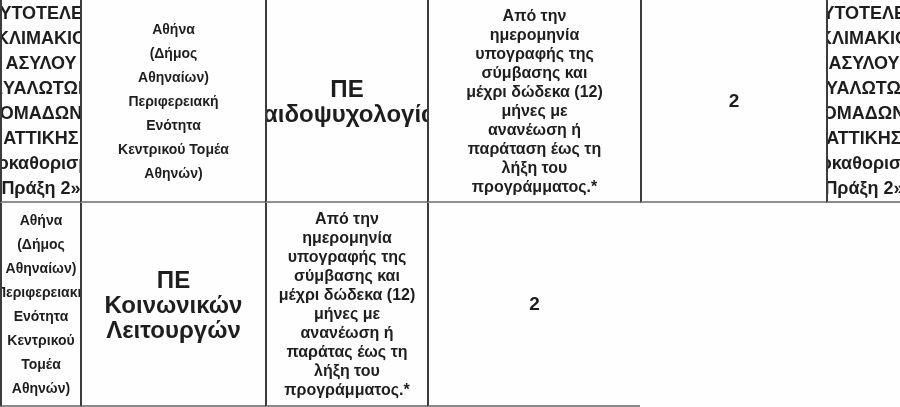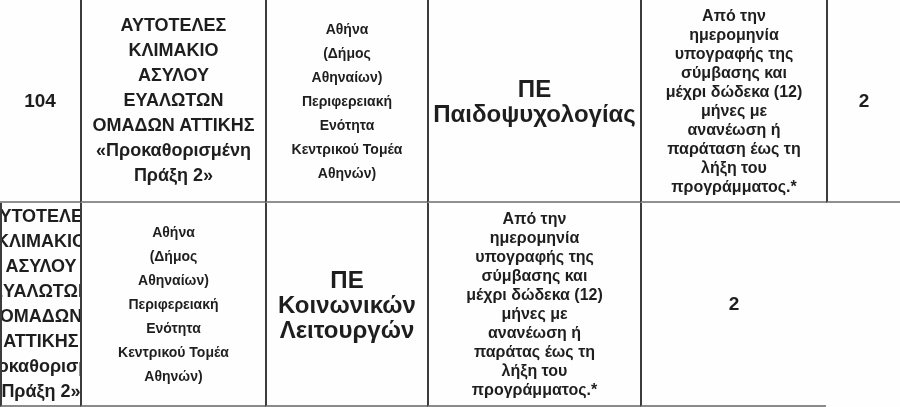--- a/index.html
+++ b/index.html
@@ -42,21 +42,20 @@
   .col-location { font-size: 14px; line-height: 24px; }
   .col-spec     { font-size: 24px; line-height: 25px; }
   .col-duration { font-size: 16px; line-height: 19px; padding: 8px 6px; }
   .col-count    { font-size: 19px; line-height: 24px; }
 </style>
 </head>
 <body>
 
 <div id="doc-table">
 
-  <div class="cell row1 col-number">104</div>
   <div class="cell row1 vline col-service">ΑΥΤΟΤΕΛΕΣ
 ΚΛΙΜΑΚΙΟ
 ΑΣΥΛΟΥ
 ΕΥΑΛΩΤΩΝ
 ΟΜΑΔΩΝ ΑΤΤΙΚΗΣ
 «Προκαθορισμένη
 Πράξη 2»</div>
   <div class="cell row1 vline col-location">Αθήνα
 (Δήμος
 Αθηναίων)

